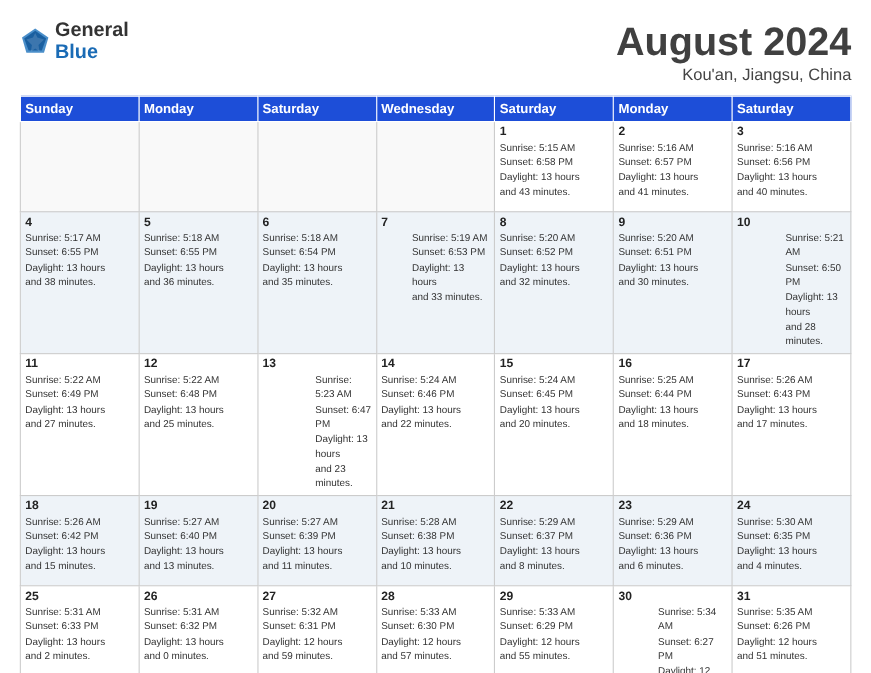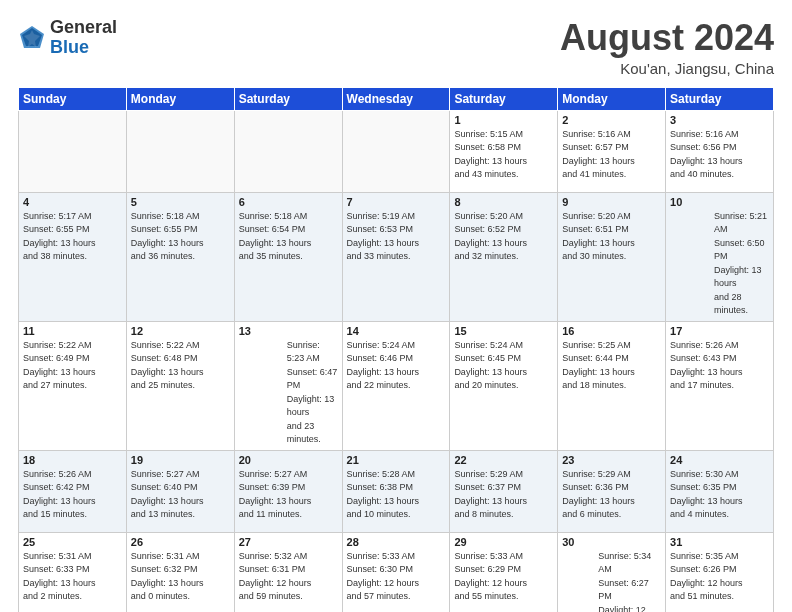--- a/index.html
+++ b/index.html
@@ -181,21 +181,21 @@
           </td>
           <td>
             <span class="day-number">6</span>
             <div class="day-info" style="white-space: pre-line;">Sunrise: 5:18 AM
 Sunset: 6:54 PM
 Daylight: 13 hours
 and 35 minutes.</div>
           </td>
           <td>
             <span class="day-number">7</span>
-            <div class="day-info" style="white-space: pre-line;">Sunrise: 5:19 AM
+            <div class="day-info" style="white-space: pre-line; margin-left: 28px;">Sunrise: 5:19 AM
 Sunset: 6:53 PM
 Daylight: 13 hours
 and 33 minutes.</div>
           </td>
           <td>
             <span class="day-number">8</span>
             <div class="day-info" style="white-space: pre-line;">Sunrise: 5:20 AM
 Sunset: 6:52 PM
 Daylight: 13 hours
 and 32 minutes.</div>

